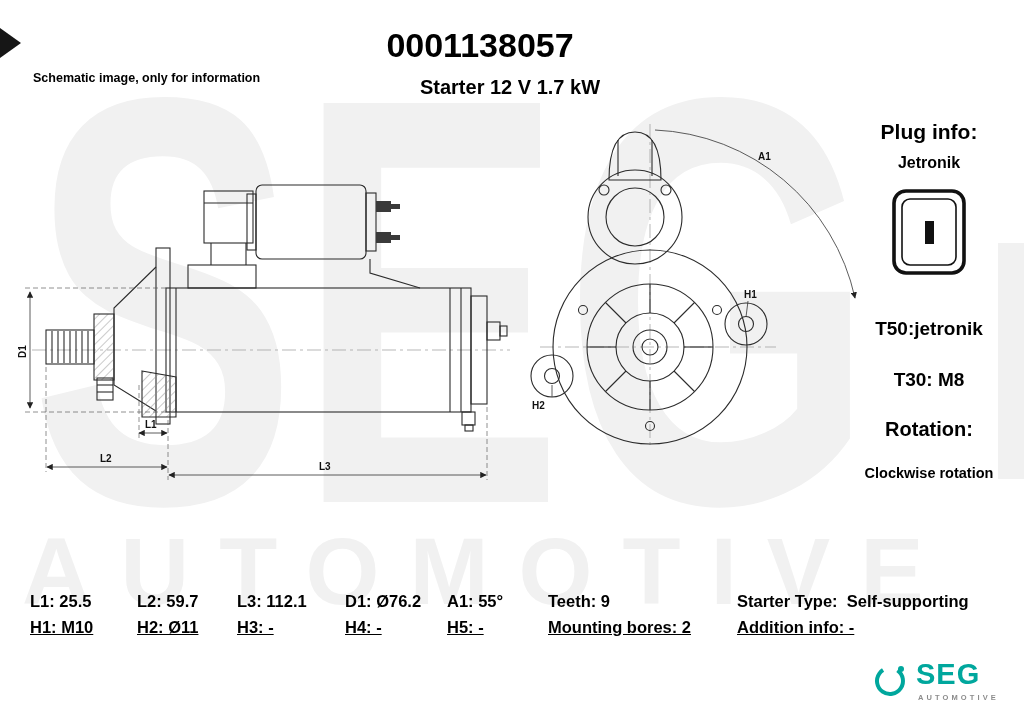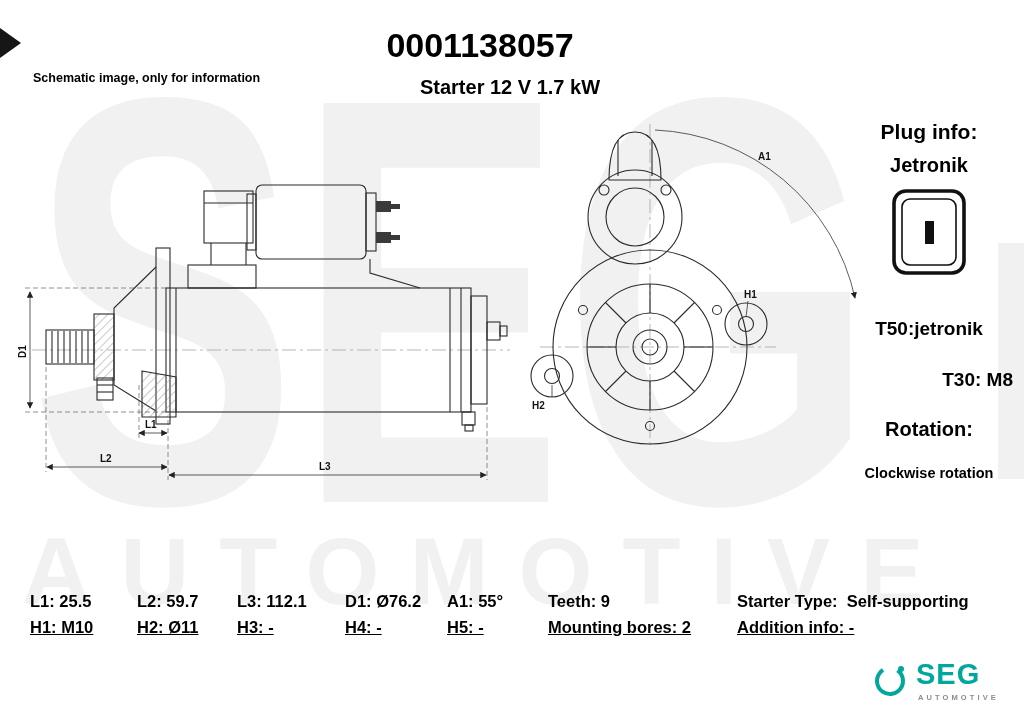--- a/index.html
+++ b/index.html
@@ -39,24 +39,24 @@
   .draw rect, .draw path, .draw line, .draw circle { stroke:#2b2b2b; stroke-width:1.1; fill:none; }
   .cl { stroke:#9a9a9a !important; stroke-width:0.7 !important; stroke-dasharray:14 4 3 4; fill:none; }
   .dims line, .dims path { stroke:#333; stroke-width:0.8; fill:none; }
   .dims .ext { stroke:#555; stroke-width:0.65; stroke-dasharray:5 3; }
   svg text { font-family:"Liberation Sans",sans-serif; font-weight:700; font-size:10px; fill:#111; stroke:none; }
 
   
   .plug-col { position:absolute; left:845px; top:0; width:168px; height:520px; text-align:center; }
   .plug-col > * { position:absolute; left:0; width:100%; }
   .plug-heading { top:120px; font-size:21px; font-weight:700; }
-  .plug-type    { top:154px; font-size:20px; font-weight:700; }
+  .plug-type    { top:154px; font-size:16px; font-weight:700; }
   .connector    { top:184px; left:50%; transform:translateX(-50%); width:80px; }
   .t50-value    { top:318px; font-size:19px; font-weight:700; }
-  .t30-value    { top:369px; font-size:19px; font-weight:700;text-align:right; }
+  .t30-value    { top:369px; font-size:19px; font-weight:700; }
   .rot-heading  { top:418px; font-size:20px; font-weight:700; }
   .rot-value    { top:465px; font-size:14.5px; font-weight:700; }
 
   
   .specs-row { position:absolute; left:30px; width:990px; display:flex; font-size:16.5px; font-weight:700; }
   .specs-row span { white-space:pre; }
   .row1 { top:592px; } .row2 { top:618px;text-decoration:underline; }
   .c1{width:107px}.c2{width:100px}.c3{width:108px}.c4{width:102px}.c5{width:101px}.c6{width:189px}.c7{flex:1}
 
   

